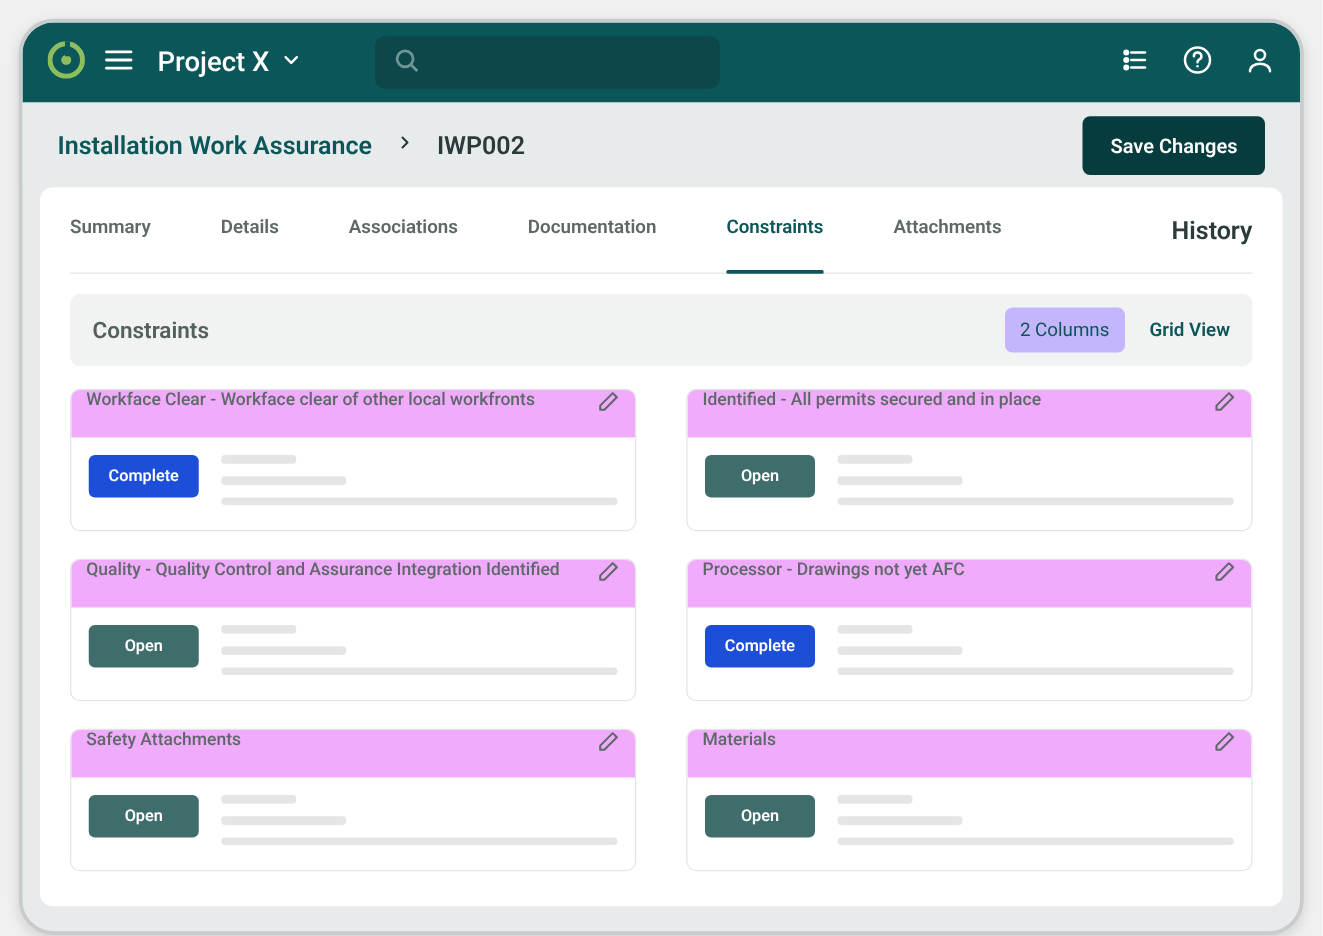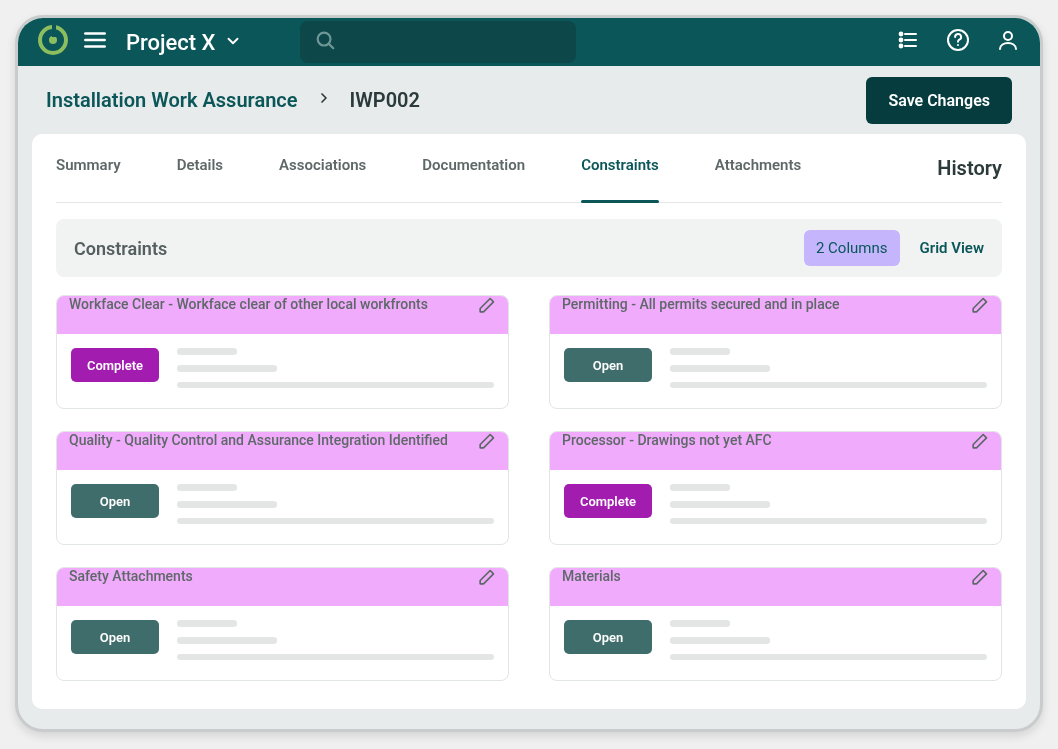--- a/index.html
+++ b/index.html
@@ -1,19 +1,19 @@
 <!DOCTYPE html>
 <html><head>
 <meta charset="utf-8">
 <style>
 * { box-sizing: border-box; margin: 0; padding: 0; font-family: -apple-system, BlinkMacSystemFont, "Segoe UI", Roboto, Helvetica, Arial, sans-serif; }
 body { background:#f0f0f0; padding:15px; }
 .device-frame { width:1028px; margin:0 auto; background:#e8ebeb; border:3px solid #c9cccc; border-radius:28px; overflow:hidden; box-shadow:0 4px 10px rgba(0,0,0,.12); }
 
-.top-bar { background:#0a5658; height:48px; display:flex; align-items:center; padding:0 20px; gap:18px; }
+.top-bar { background:#0a5658; height:64px; display:flex; align-items:center; padding:0 20px; gap:18px; }
 .logo-wrap { display:flex; align-items:center; gap:14px; }
 .hamburger { cursor:pointer; }
 .project-switch { display:flex; align-items:center; gap:8px; color:#fff; font-size:22px; font-weight:500; cursor:pointer; }
 .search-box { flex:0 0 276px; height:42px; margin-left:40px; background:#0d4749; border-radius:8px; display:flex; align-items:center; padding:0 14px; }
 .topbar-spacer { flex:1; }
 .topbar-icons { display:flex; align-items:center; gap:26px; }
 .top-icon { cursor:pointer; }
 
 .breadcrumb-bar { height:68px; background:#e8ebeb; display:flex; align-items:center; padding:0 28px; }
 .bc-link { color:#0a5658; font-size:20px; font-weight:600; }
@@ -37,21 +37,21 @@
 .chip { background:#c4b5fd; color:#0a5658; font-size:15px; font-weight:400; padding:9px 12px; border-radius:6px; cursor:pointer; }
 .view-toggle { color:#0a5658; font-size:15px; font-weight:600; margin-left:20px; cursor:pointer; }
 
 .cards-grid { display:grid; grid-template-columns:1fr 1fr; gap:22px 40px; margin-top:18px; }
 .constraint-card { border:1px solid #e2e5e5; border-radius:8px; overflow:hidden; }
 .cc-head { background:#f0abfc; height:38px; display:flex; align-items:flex-start; padding:0 12px; }
 .cc-title { font-size:14px; color:#5f6868; font-weight:500; white-space:nowrap; overflow:hidden; text-overflow:ellipsis; }
 .cc-edit { margin-left:auto; cursor:pointer; }
 .cc-body { padding:14px 14px 20px; display:flex; align-items:flex-start; gap:18px; }
 .status-pill { min-width:88px; height:34px; border-radius:5px; color:#fff; font-size:13px; font-weight:600; display:flex; align-items:center; justify-content:center; }
-.status-complete { background:#a21caf;text-align:right; }
+.status-complete { background:#1d4ed8;text-align:right; }
 .status-open { background:#3f6d6b; }
 .skeleton-lines { flex:1; }
 .sk { background:#e4e6e6; border-radius:3px; height:7px; margin-bottom:10px; }
 .sk.s1 { width:60px; }
 .sk.s2 { width:100px; }
 .sk.s3 { width:100%; height:6px; margin-bottom:0; }
 </style>
 </head>
 <body>
 
@@ -163,21 +163,21 @@
               <div class="status-pill status-complete">Complete</div>
               <div class="skeleton-lines">
                 <div class="sk s1"></div>
                 <div class="sk s2"></div>
                 <div class="sk s3"></div>
               </div>
             </div>
           </div>
           <div class="constraint-card">
             <div class="cc-head">
-              <span class="cc-title">Permitting - All permits secured and in place</span>
+              <span class="cc-title">Identified - All permits secured and in place</span>
               <span class="cc-edit"><svg width="20" height="20" viewBox="0 0 24 24" fill="none" stroke="#5f6868" stroke-width="2" stroke-linecap="round" stroke-linejoin="round">
                   <path d="M17 3l4 4-12 12H5v-4L17 3z"></path>
                 </svg></span>
             </div>
             <div class="cc-body">
               <div class="status-pill status-open">Open</div>
               <div class="skeleton-lines">
                 <div class="sk s1"></div>
                 <div class="sk s2"></div>
                 <div class="sk s3"></div>

